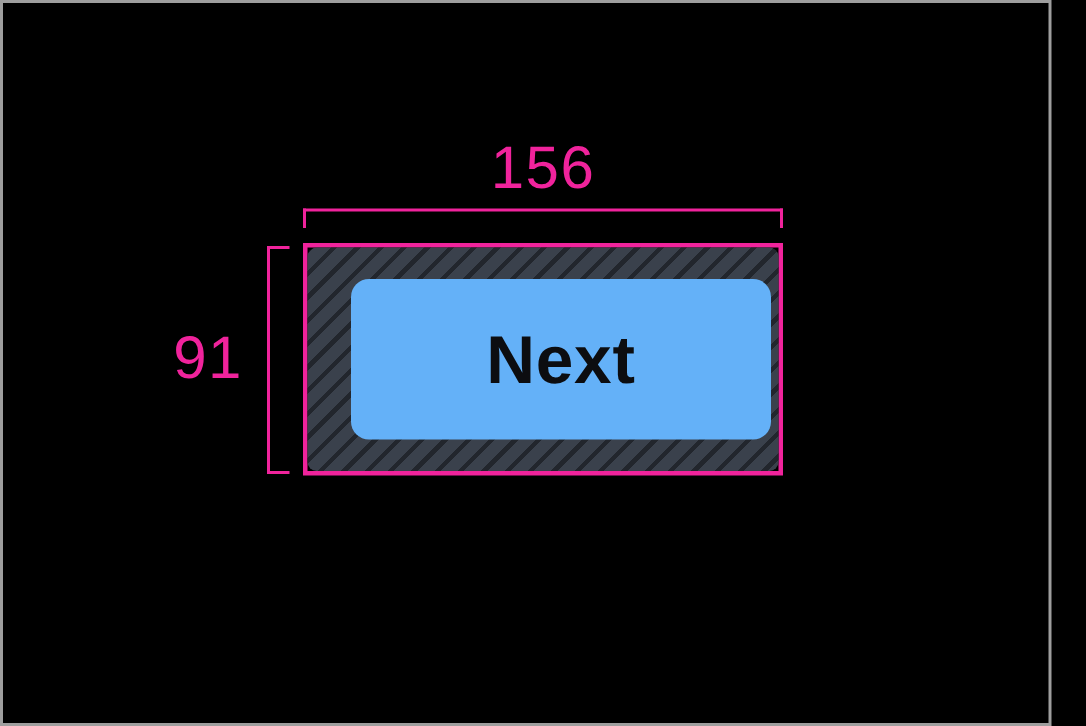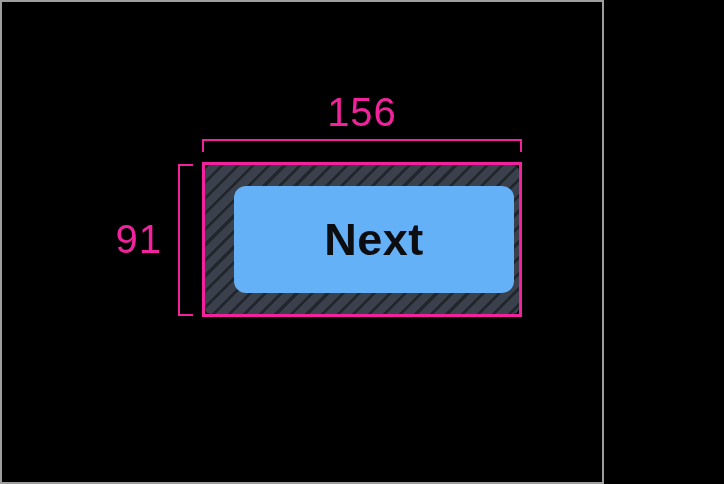--- a/index.html
+++ b/index.html
@@ -3,21 +3,21 @@
 <meta charset="utf-8">
 <style>
   html, body {
     margin: 0;
     padding: 0;
     background: #000;
   }
 
   .stage {
     position: relative;
-    width: 604px;
+    width: 701px;
     height: 484px;
     box-sizing: border-box;
     background: var(--background, #000);
     border: 2px solid var(--frame-border, #9e9e9e);
     overflow: hidden;
     font-family: "Liberation Sans", sans-serif;
   }
 
   
   .dim-label {

